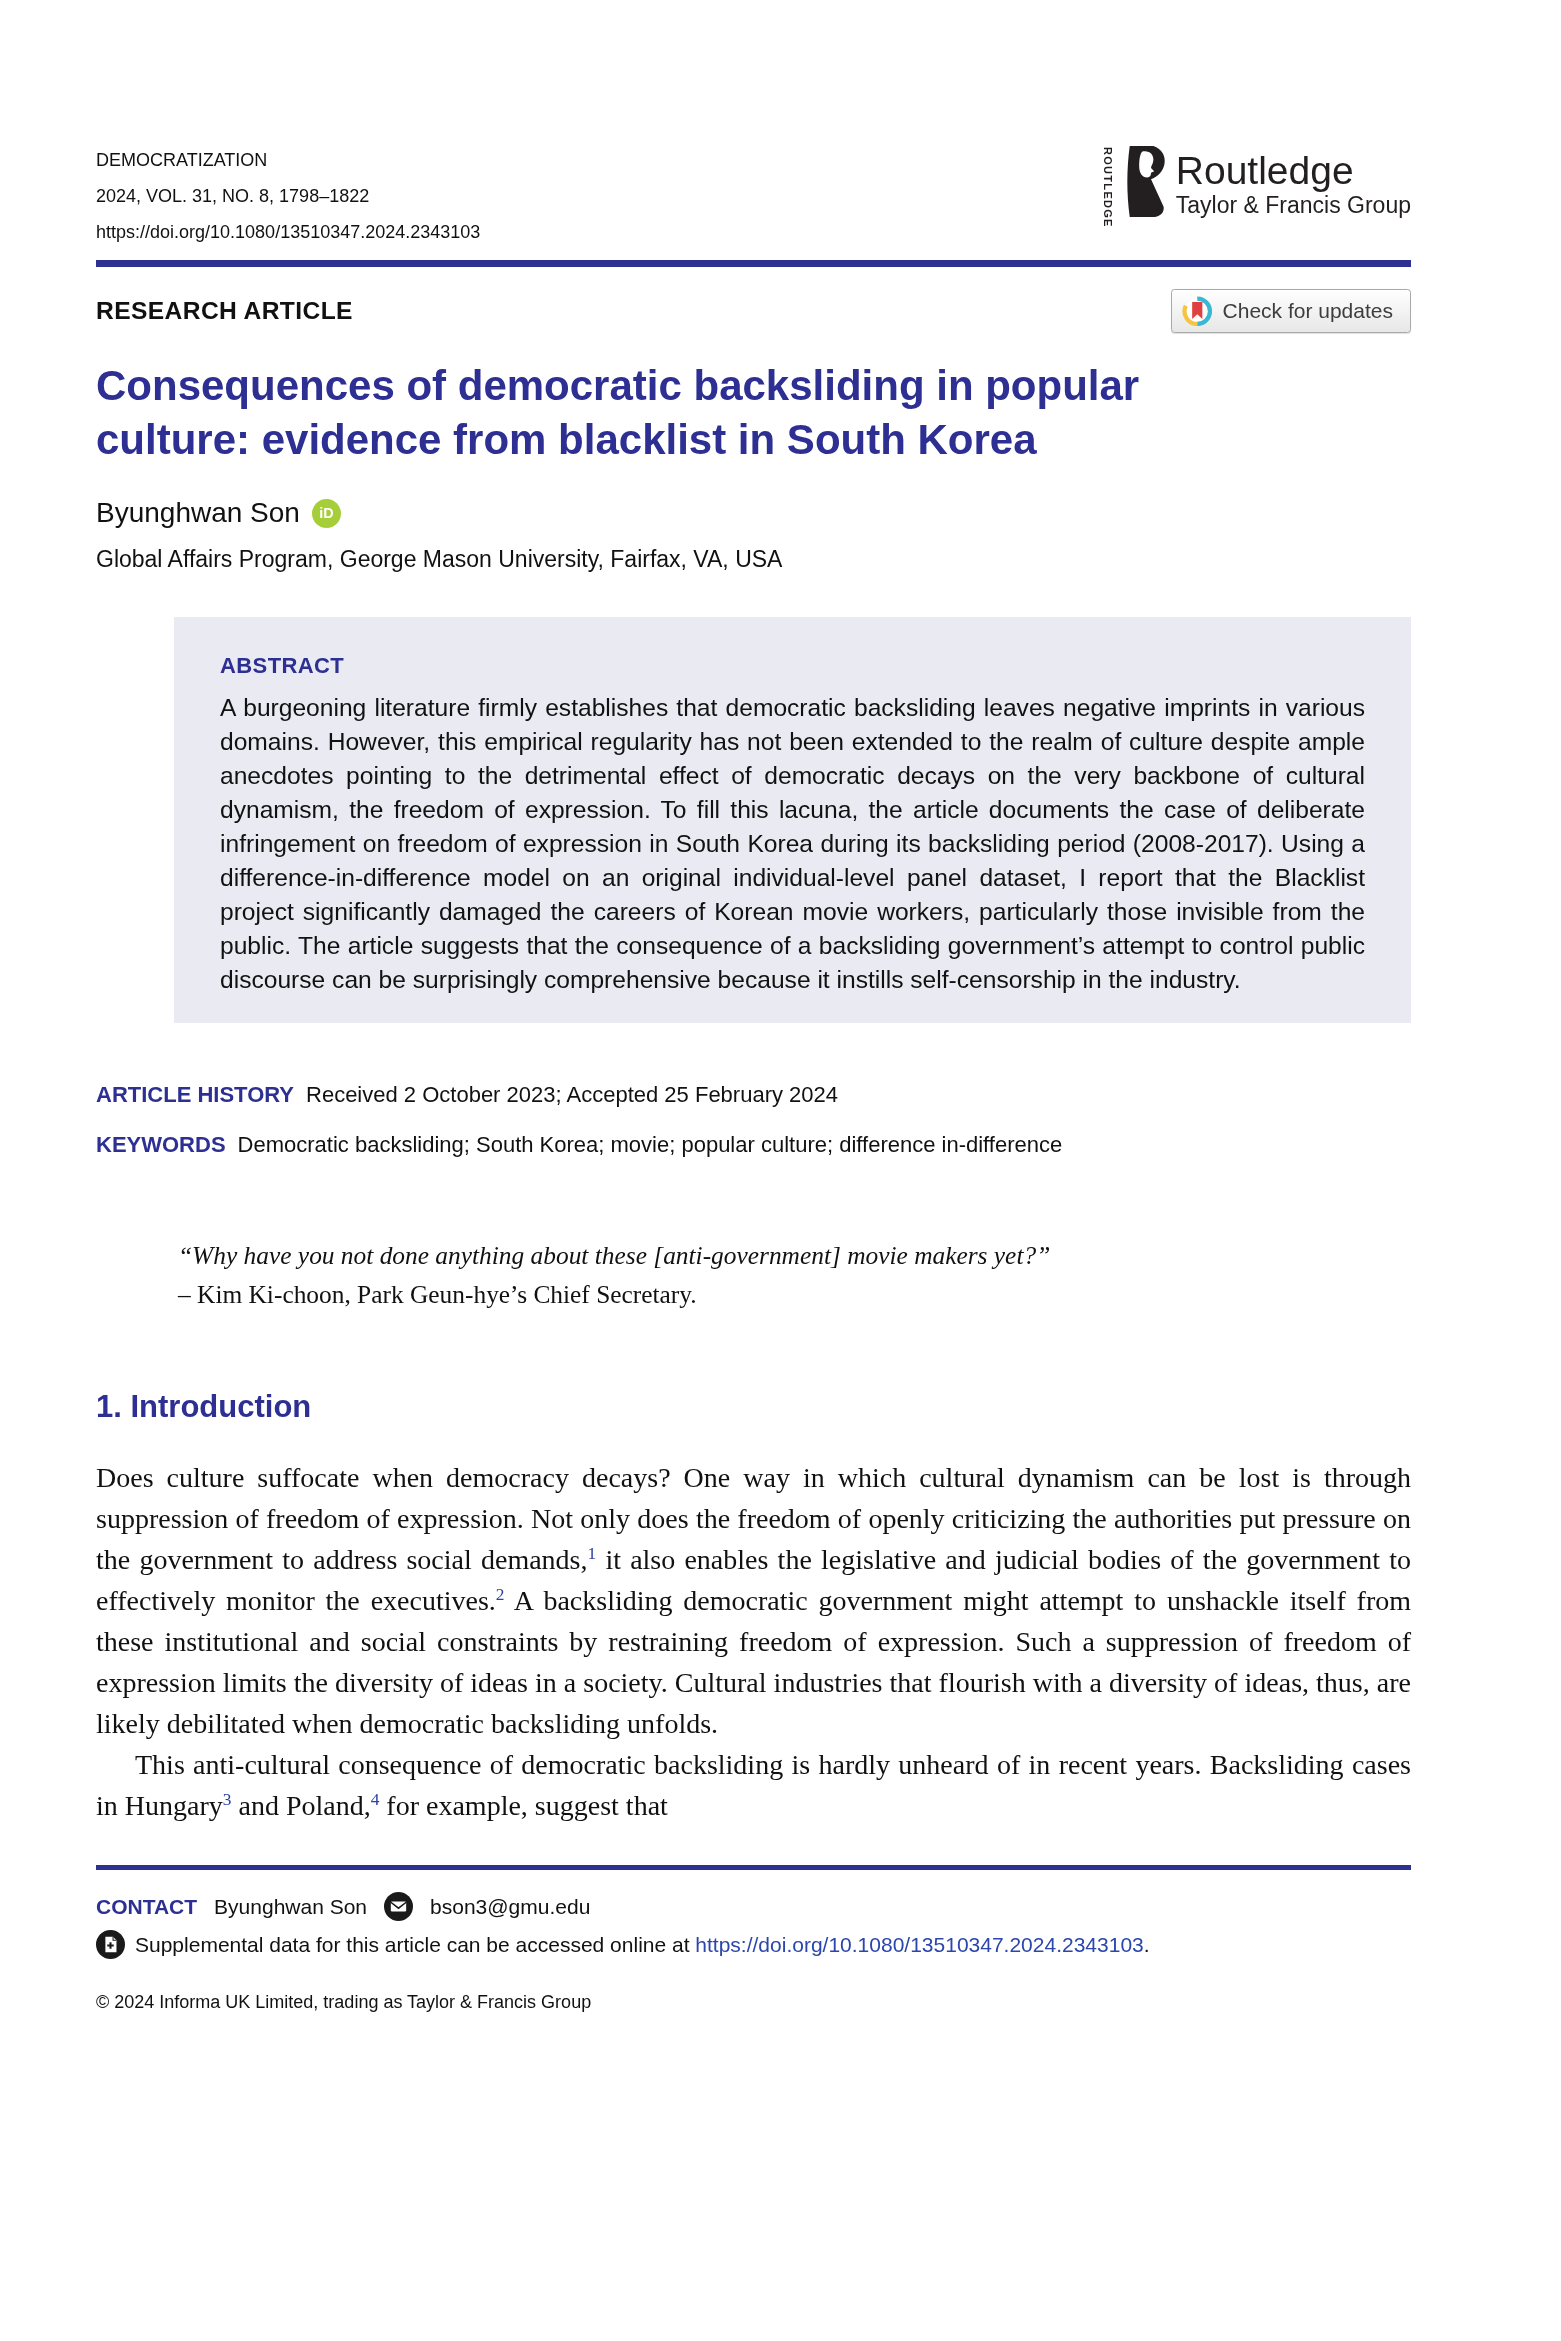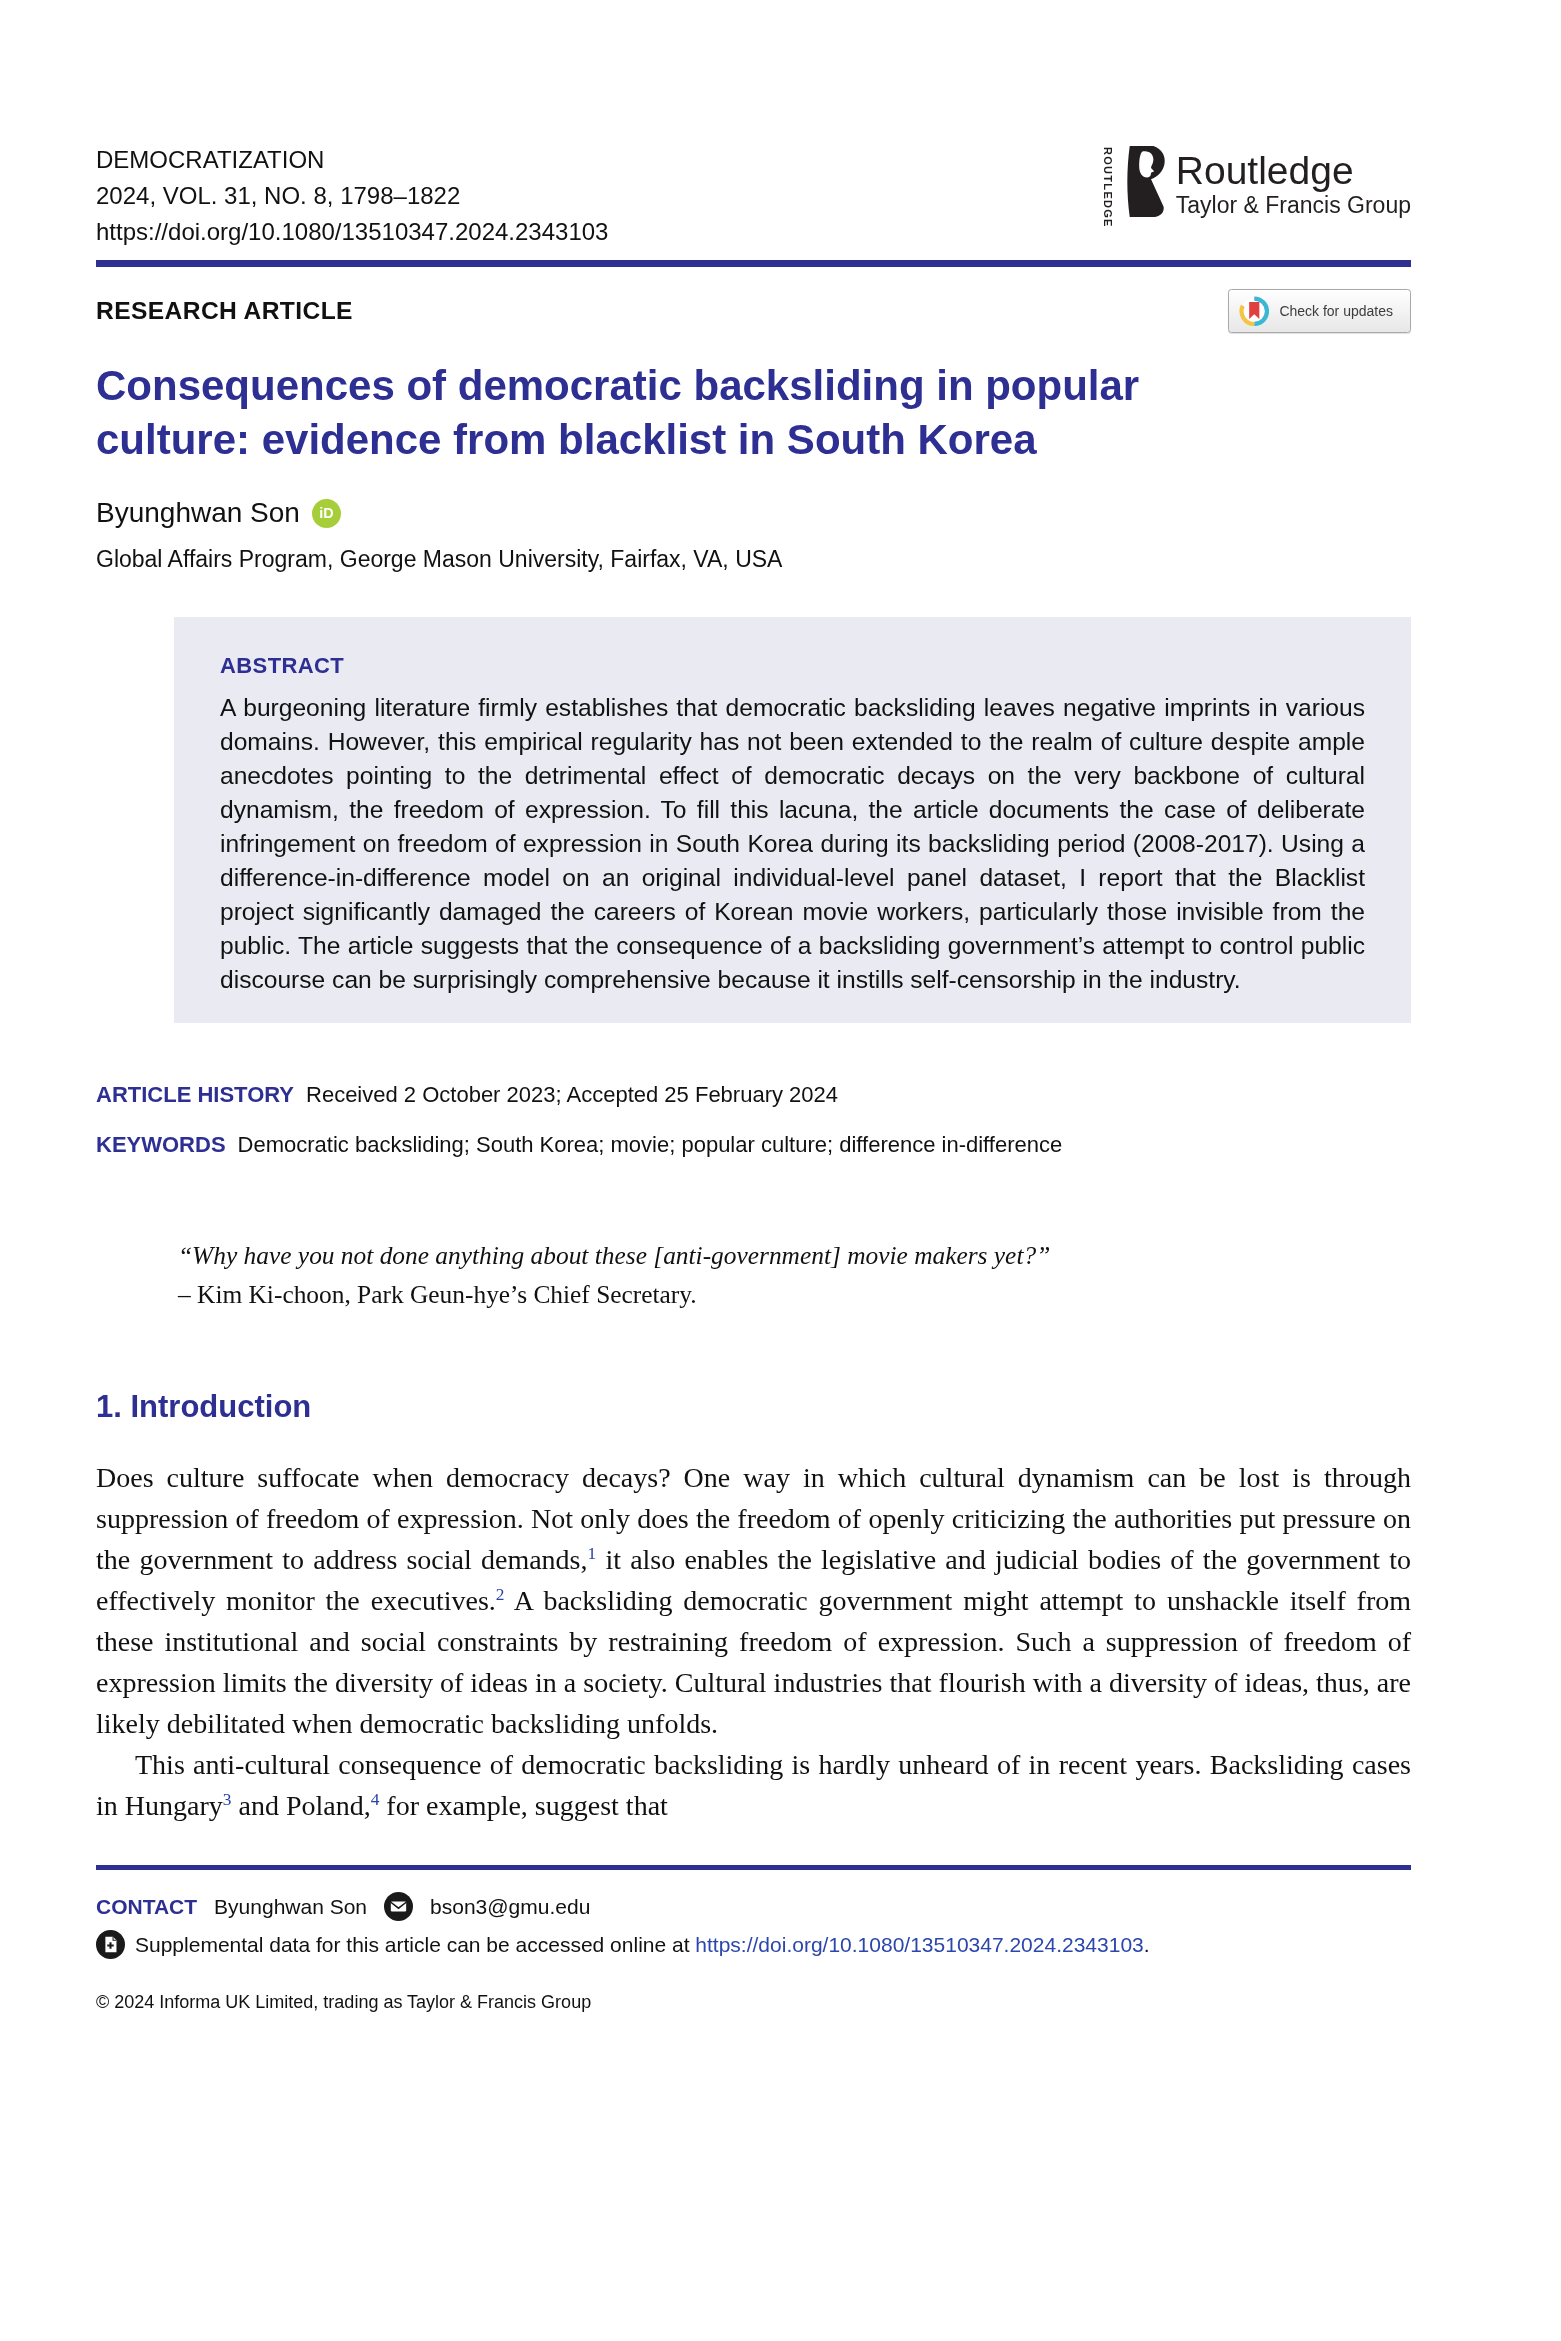--- a/index.html
+++ b/index.html
@@ -7,21 +7,21 @@
   .page {
     width: 1562px; height: 2342px;
     padding: 142px 151px 0 96px;
     position: relative; overflow: hidden;
     font-family: "Liberation Sans", sans-serif;
     color: #1a1a1a; background: #ffffff;
   }
 
   
   .header-row { display: flex; justify-content: space-between; align-items: flex-start; }
-  .journal-info { font-size: 24px; line-height: 36px; color: #111; }
+  .journal-info { font-size: 18px; line-height: 36px; color: #111; }
 
   .publisher { display: flex; align-items: flex-start; gap: 10.2px; margin-top: 3.4px; }
   .vertical-mark {
     writing-mode: vertical-rl; text-orientation: mixed;
     font-size: 11px; font-weight: bold; letter-spacing: 1.3px;
     color: #231f20; height: 73px; margin-top: 1.7px;
   }
   .pub-names { display: flex; flex-direction: column; margin-top: 5.1px; }
   .pub-name { font-size: 39px; line-height: 42px; color: #231f20; font-weight: 500; }
   .pub-group { font-size: 23px; line-height: 27px; color: #231f20; }
@@ -31,21 +31,21 @@
   
   .type-row { display: flex; justify-content: space-between; align-items: center; margin-top: 22px; }
   .article-type { font-size: 24.6px; font-weight: bold; letter-spacing: 0.4px; color: #111; }
   .check-btn {
     display: flex; align-items: center; gap: 10.2px;
     border: 0.8px solid #a9a9a9; border-radius: 3.4px;
     background: linear-gradient(#ffffff, #e7e7e7);
     padding: 6px 17px 6px 10.2px; cursor: pointer;
     box-shadow: 0 0.8px 0.8px rgba(0,0,0,0.12);
   }
-  .check-btn span { font-size: 14px; color: #3d3d3d; }
+  .check-btn span { font-size: 21px; color: #3d3d3d; }
 
   
   .title {
     margin-top: 25.4px; max-width: 1182px;
     font-size: 42px; line-height: 54px; font-weight: bold; color: #2d2f92;
   }
   .author-row { display: flex; align-items: center; gap: 12px; margin-top: 30.5px; }
   .author-name { font-size: 28px; color: #111; }
   .orcid {
     width: 29px; height: 29px; border-radius: 50%;

